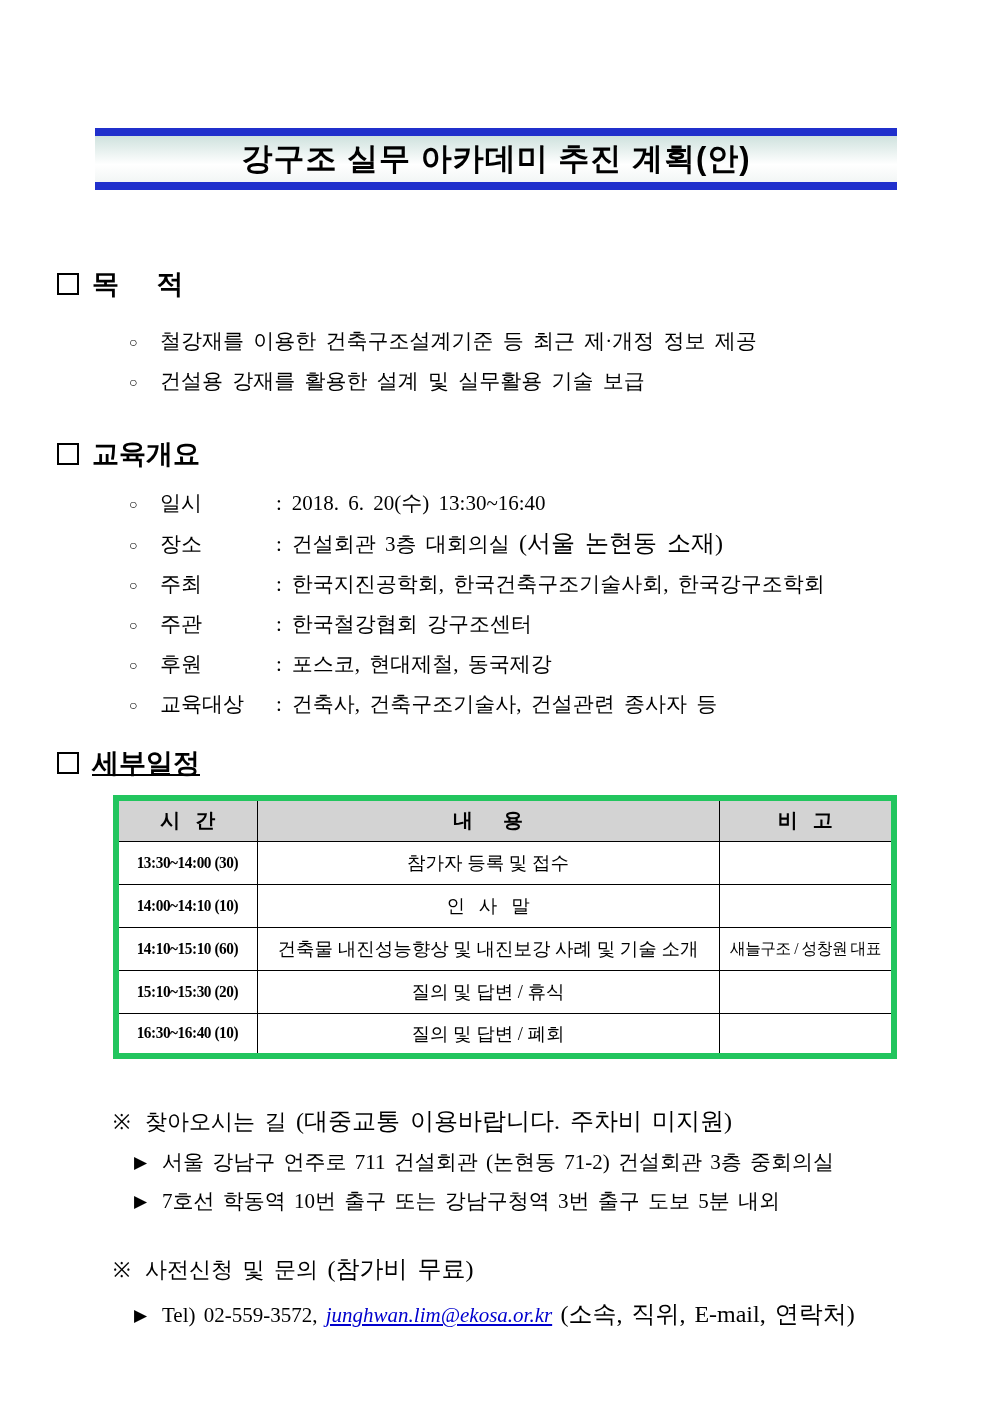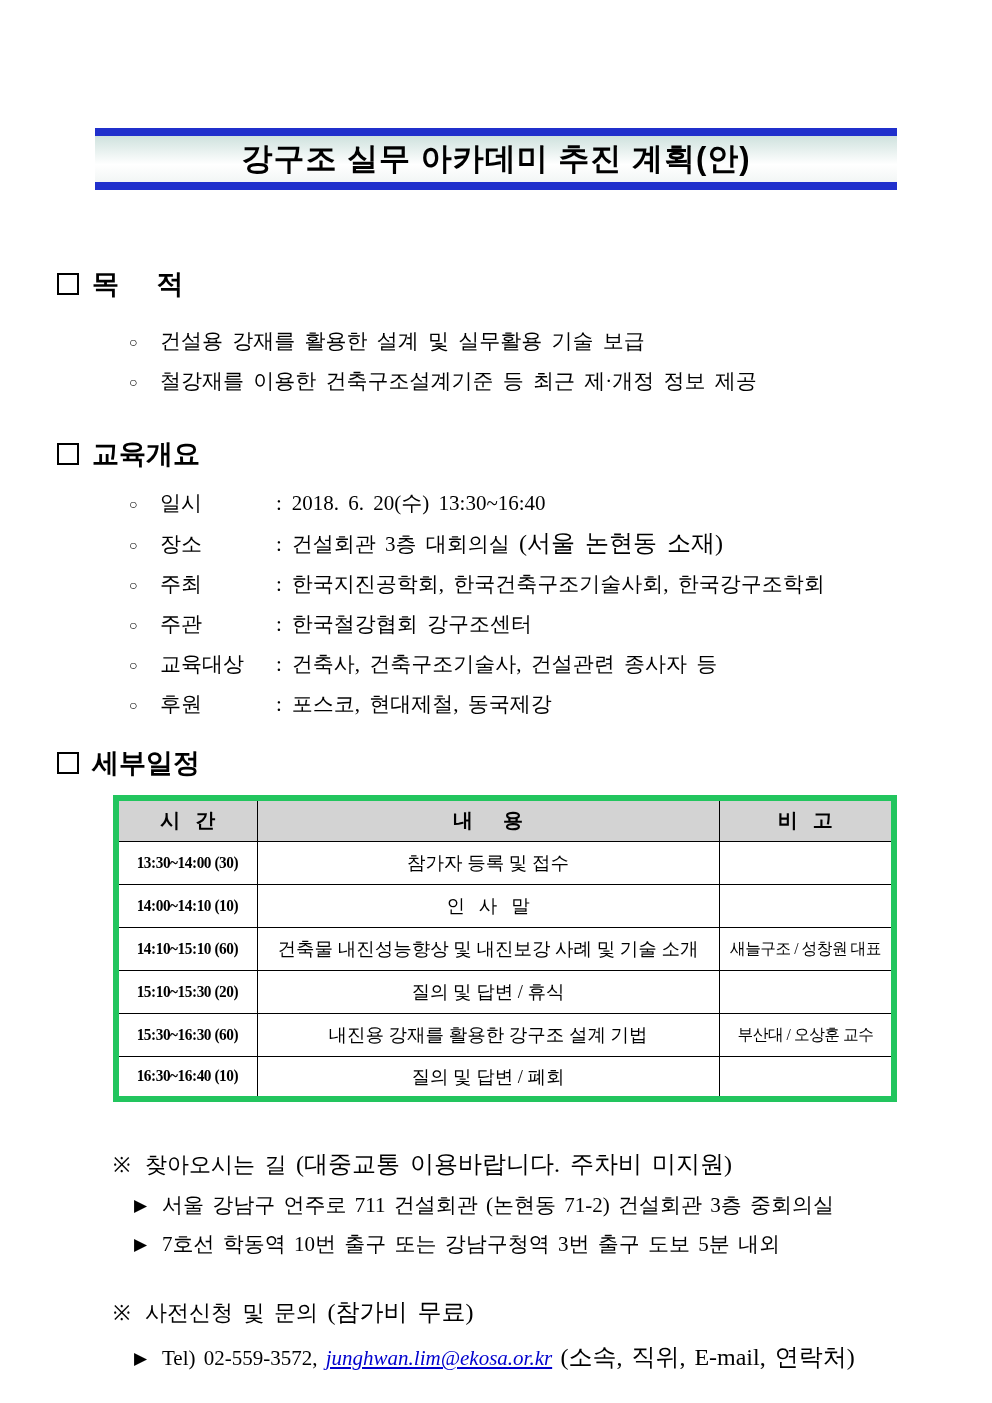--- a/index.html
+++ b/index.html
@@ -145,55 +145,55 @@
     color: var(--link-blue, #0000cd);
     text-decoration: underline;
     font-style: italic;
   }
 
   
   .gap-a { margin-top: 76px; }   
   .gap-b { margin-top: 20px; }   
   .gap-c { margin-top: 34px; }   
   .gap-d { margin-top: 12px; }   
-  .gap-e { margin-top: 20px; }   
+  .gap-e { margin-top: 20px; text-decoration: underline; }   
   .gap-f { margin-top: 46px; }   
   .gap-g { margin-top: 6px; }
   .gap-h { margin-top: 32px; }   
   .gap-i { margin-top: 10px; }
 </style>
 </head>
 <body>
 
 <div class="page">
 
   <div class="banner">
     <span class="banner-title">강구조 실무 아카데미 추진 계획(안)</span>
   </div>
 
   <div class="sec-head gap-a">
     <span class="square"></span>
     <span class="sec-title">목     적</span>
   </div>
   <div class="gap-b">
+    <div class="bullet-line"><span class="circ">○</span><span>철강재를 이용한 건축구조설계기준 등 최근 제·개정 정보 제공</span></div>
     <div class="bullet-line"><span class="circ">○</span><span>건설용 강재를 활용한 설계 및 실무활용 기술 보급</span></div>
-    <div class="bullet-line"><span class="circ">○</span><span>철강재를 이용한 건축구조설계기준 등 최근 제·개정 정보 제공</span></div>
   </div>
 
   <div class="sec-head gap-c">
     <span class="square"></span>
     <span class="sec-title">교육개요</span>
   </div>
   <div class="gap-d">
     <div class="bullet-line"><span class="circ">○</span><span class="ov-label">일시</span><span class="ov-colon">:</span><span>2018. 6. 20(수) 13:30~16:40</span></div>
     <div class="bullet-line"><span class="circ">○</span><span class="ov-label">장소</span><span class="ov-colon">:</span><span>건설회관 3층 대회의실</span> <span class="small-note">(서울 논현동 소재)</span></div>
     <div class="bullet-line"><span class="circ">○</span><span class="ov-label">주최</span><span class="ov-colon">:</span><span>한국지진공학회, 한국건축구조기술사회, 한국강구조학회</span></div>
     <div class="bullet-line"><span class="circ">○</span><span class="ov-label">주관</span><span class="ov-colon">:</span><span>한국철강협회 강구조센터</span></div>
+    <div class="bullet-line"><span class="circ">○</span><span class="ov-label">후원</span><span class="ov-colon">:</span><span>포스코, 현대제철, 동국제강</span></div>
     <div class="bullet-line"><span class="circ">○</span><span class="ov-label">교육대상</span><span class="ov-colon">:</span><span>건축사, 건축구조기술사, 건설관련 종사자 등</span></div>
-    <div class="bullet-line"><span class="circ">○</span><span class="ov-label">후원</span><span class="ov-colon">:</span><span>포스코, 현대제철, 동국제강</span></div>
   </div>
 
   <div class="sec-head gap-e">
     <span class="square"></span>
     <span class="sec-title">세부일정</span>
   </div>
 
   <table class="sched-table">
     <colgroup>
       <col style="width:141px">
@@ -222,25 +222,20 @@
         <td class="cell-time"><span class="inner">14:10~15:10 (60)</span></td>
         <td class="cell-content">건축물 내진성능향상 및 내진보강 사례 및 기술 소개</td>
         <td class="cell-remark"><span class="inner">새늘구조 / 성창원 대표</span></td>
       </tr>
       <tr>
         <td class="cell-time"><span class="inner">15:10~15:30 (20)</span></td>
         <td class="cell-content">질의 및 답변 / 휴식</td>
         <td class="cell-remark"><span class="inner"></span></td>
       </tr>
       <tr>
-        <td class="cell-time"><span class="inner">15:30~16:30 (60)</span></td>
-        <td class="cell-content">내진용 강재를 활용한 강구조 설계 기법</td>
-        <td class="cell-remark"><span class="inner">부산대 / 오상훈 교수</span></td>
-      </tr>
-      <tr>
         <td class="cell-time"><span class="inner">16:30~16:40 (10)</span></td>
         <td class="cell-content">질의 및 답변 / 폐회</td>
         <td class="cell-remark"><span class="inner"></span></td>
       </tr>
     </tbody>
   </table>
 
   <div class="note-head gap-f">
     <span class="ref-mark">※</span><span>찾아오시는 길</span> <span class="small-note">(대중교통 이용바랍니다. 주차비 미지원)</span>
   </div>

